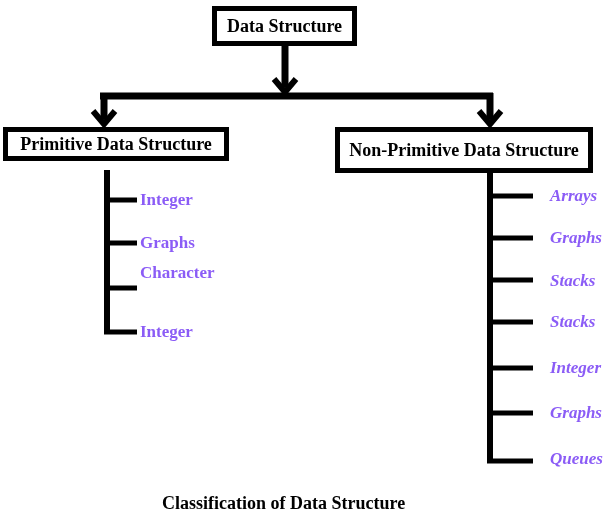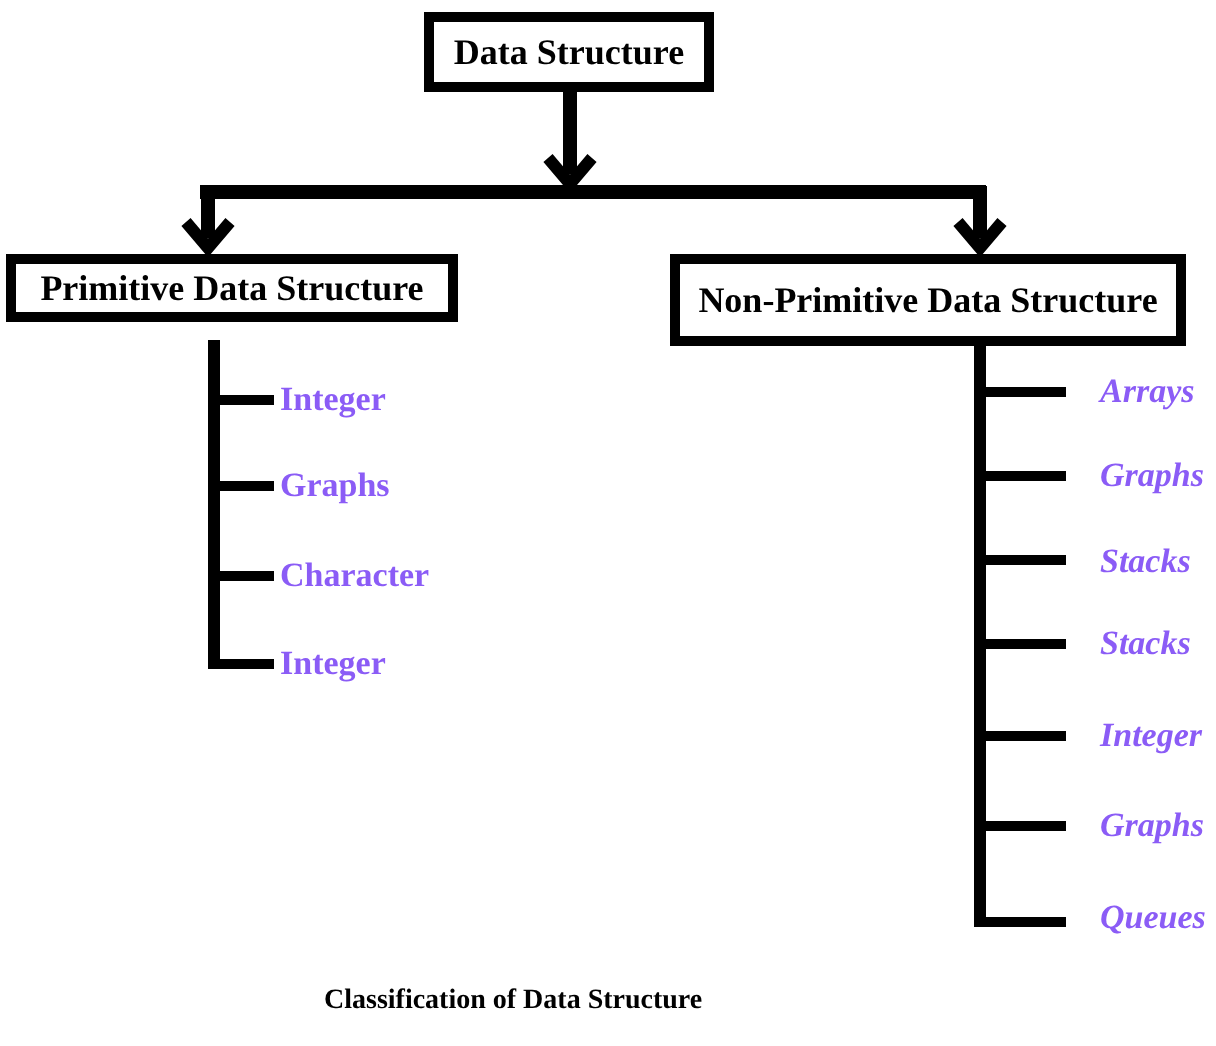--- a/index.html
+++ b/index.html
@@ -46,21 +46,21 @@
     white-space: nowrap;
   }
   .leaf-l { left: 140px; }
   .leaf-r { left: 550px; font-style: italic; }
 
   .caption {
     position: absolute;
     left: 162px;
     top: 493px;
     font-weight: bold;
-    font-size: 14px;
+    font-size: 18px;
     color: #000000;
     white-space: nowrap;
   }
 
   .wire { stroke: #000000; fill: none; }
 </style>
 </head>
 <body>
 
 <div class="canvas">
@@ -101,21 +101,21 @@
   <div class="node-box node-left">
     <span>Primitive Data Structure</span>
   </div>
 
   <div class="node-box node-right">
     <span>Non-Primitive Data Structure</span>
   </div>
 
   <div class="leaf leaf-l" style="top:189px">Integer</div>
   <div class="leaf leaf-l" style="top:232px">Graphs</div>
-  <div class="leaf leaf-l" style="top:277px">Character</div>
+  <div class="leaf leaf-l" style="top:262px">Character</div>
   <div class="leaf leaf-l" style="top:321px">Integer</div>
 
   <div class="leaf leaf-r" style="top:185px">Arrays</div>
   <div class="leaf leaf-r" style="top:227px">Graphs</div>
   <div class="leaf leaf-r" style="top:270px">Stacks</div>
   <div class="leaf leaf-r" style="top:311px">Stacks</div>
   <div class="leaf leaf-r" style="top:357px">Integer</div>
   <div class="leaf leaf-r" style="top:402px">Graphs</div>
   <div class="leaf leaf-r" style="top:448px">Queues</div>
 

